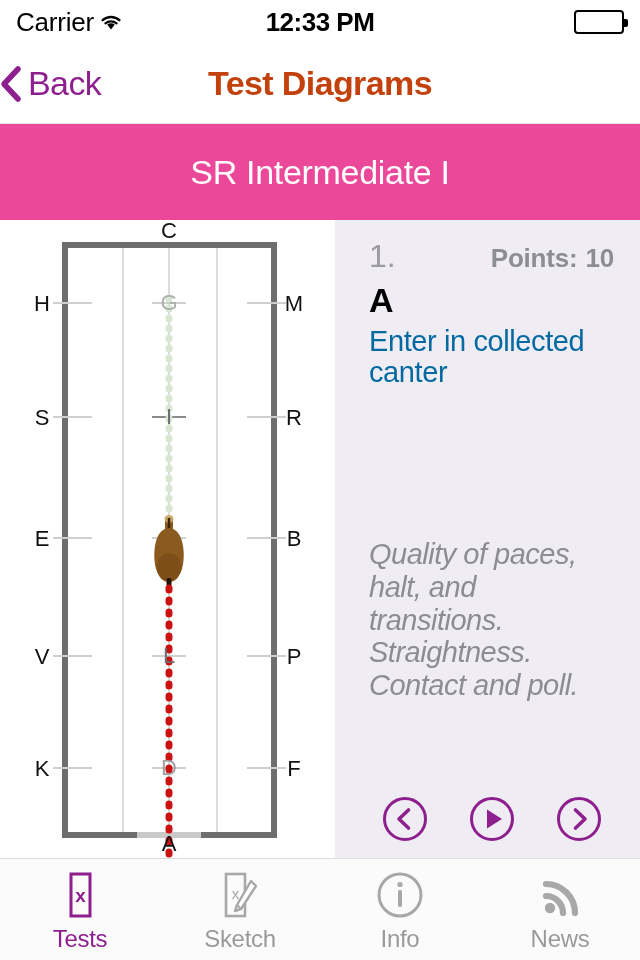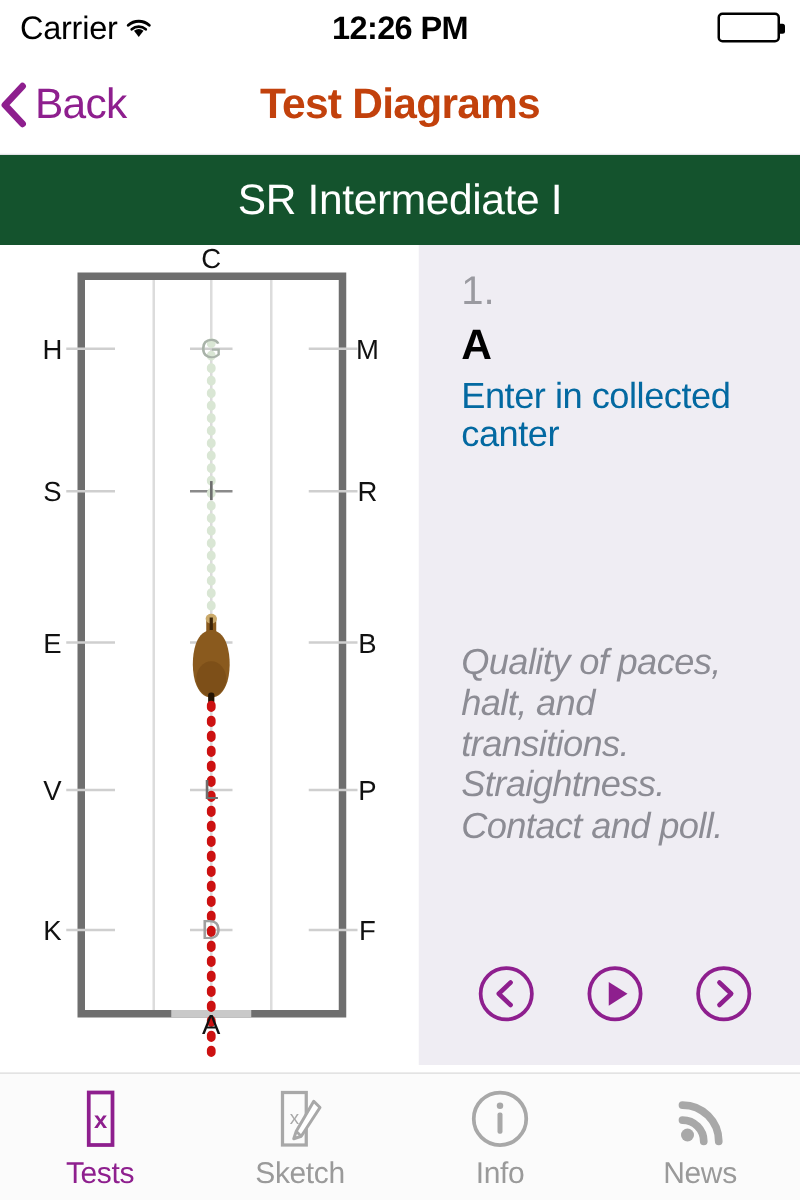--- a/index.html
+++ b/index.html
@@ -111,22 +111,22 @@
     left: 0; right: 0;
     text-align: center;
     font-size: 34px;
     font-weight: bold;
     color: #c2410c;
     letter-spacing: -0.6px;
   }
 
   
   .test-banner {
-    background: #14532d;
-    height: 72px;
+    background: #ec4899;
+    height: 96px;
     display: flex;
     align-items: center;
     justify-content: center;
   }
   .test-banner-title {
     color: #ffffff;
     font-size: 34px;
     letter-spacing: -0.3px;
   }
 
@@ -252,21 +252,21 @@
   <div class="status-left">
     <span class="carrier-text">Carrier</span>
     <span>
       <svg class="wifi-icon" viewBox="0 0 26 20">
         <path d="M13 17.5 L9.2 12.6 A6.2 6.2 0 0 1 16.8 12.6 Z" fill="#000"></path>
         <path d="M4.6 8.2 A12.6 12.6 0 0 1 21.4 8.2" stroke="#000" stroke-width="2.4" fill="none" stroke-linecap="round"></path>
         <path d="M7.4 11.4 A8.6 8.6 0 0 1 18.6 11.4" stroke="#000" stroke-width="2.2" fill="none" stroke-linecap="round"></path>
       </svg>
     </span>
   </div>
-  <div class="status-time">12:26 PM</div>
+  <div class="status-time">12:33 PM</div>
   <div class="status-right">
     <span class="battery">
       <span class="battery-fill"></span>
     </span>
   </div>
 </div>
 
 <div class="nav-bar">
   <div class="back-button">
     <span>
@@ -352,20 +352,23 @@
       <text x="169" y="204" font-family="Liberation Sans, sans-serif" font-size="22" fill="#6e6e6e" text-anchor="middle">I</text>
       <text x="169" y="443" font-family="Liberation Sans, sans-serif" font-size="22" fill="#6e6e6e" text-anchor="middle">L</text>
       <text x="169" y="555" font-family="Liberation Sans, sans-serif" font-size="22" fill="#a0a0a0" text-anchor="middle">D</text>
       <text x="169" y="631" font-family="Liberation Sans, sans-serif" font-size="22" fill="#111" text-anchor="middle">A</text>
     </svg>
   </div>
 
   <div class="detail-panel">
     <div class="detail-header">
       <span class="move-number">1.</span>
+      <span class="points-block">
+        <span>Points:</span><span class="points-value">10</span>
+      </span>
     </div>
     <div class="move-letter">A</div>
     <div class="move-text">Enter in collected canter</div>
 
     <div class="move-description">Quality of paces, halt, and transitions. Straightness. Contact and poll.</div>
 
     <div class="nav-controls">
       <span>
         <svg class="circle-btn" viewBox="0 0 46 46">
           <circle cx="23" cy="23" r="20.5" fill="none" stroke="#8e1f8e" stroke-width="3"></circle>

